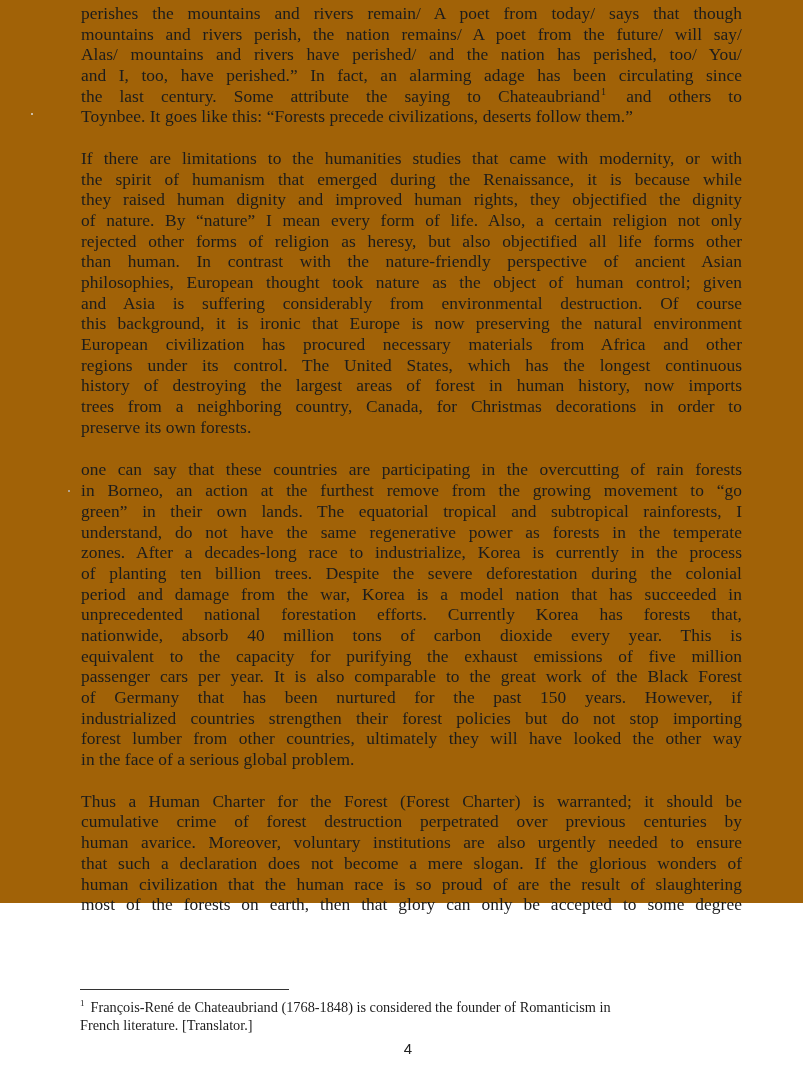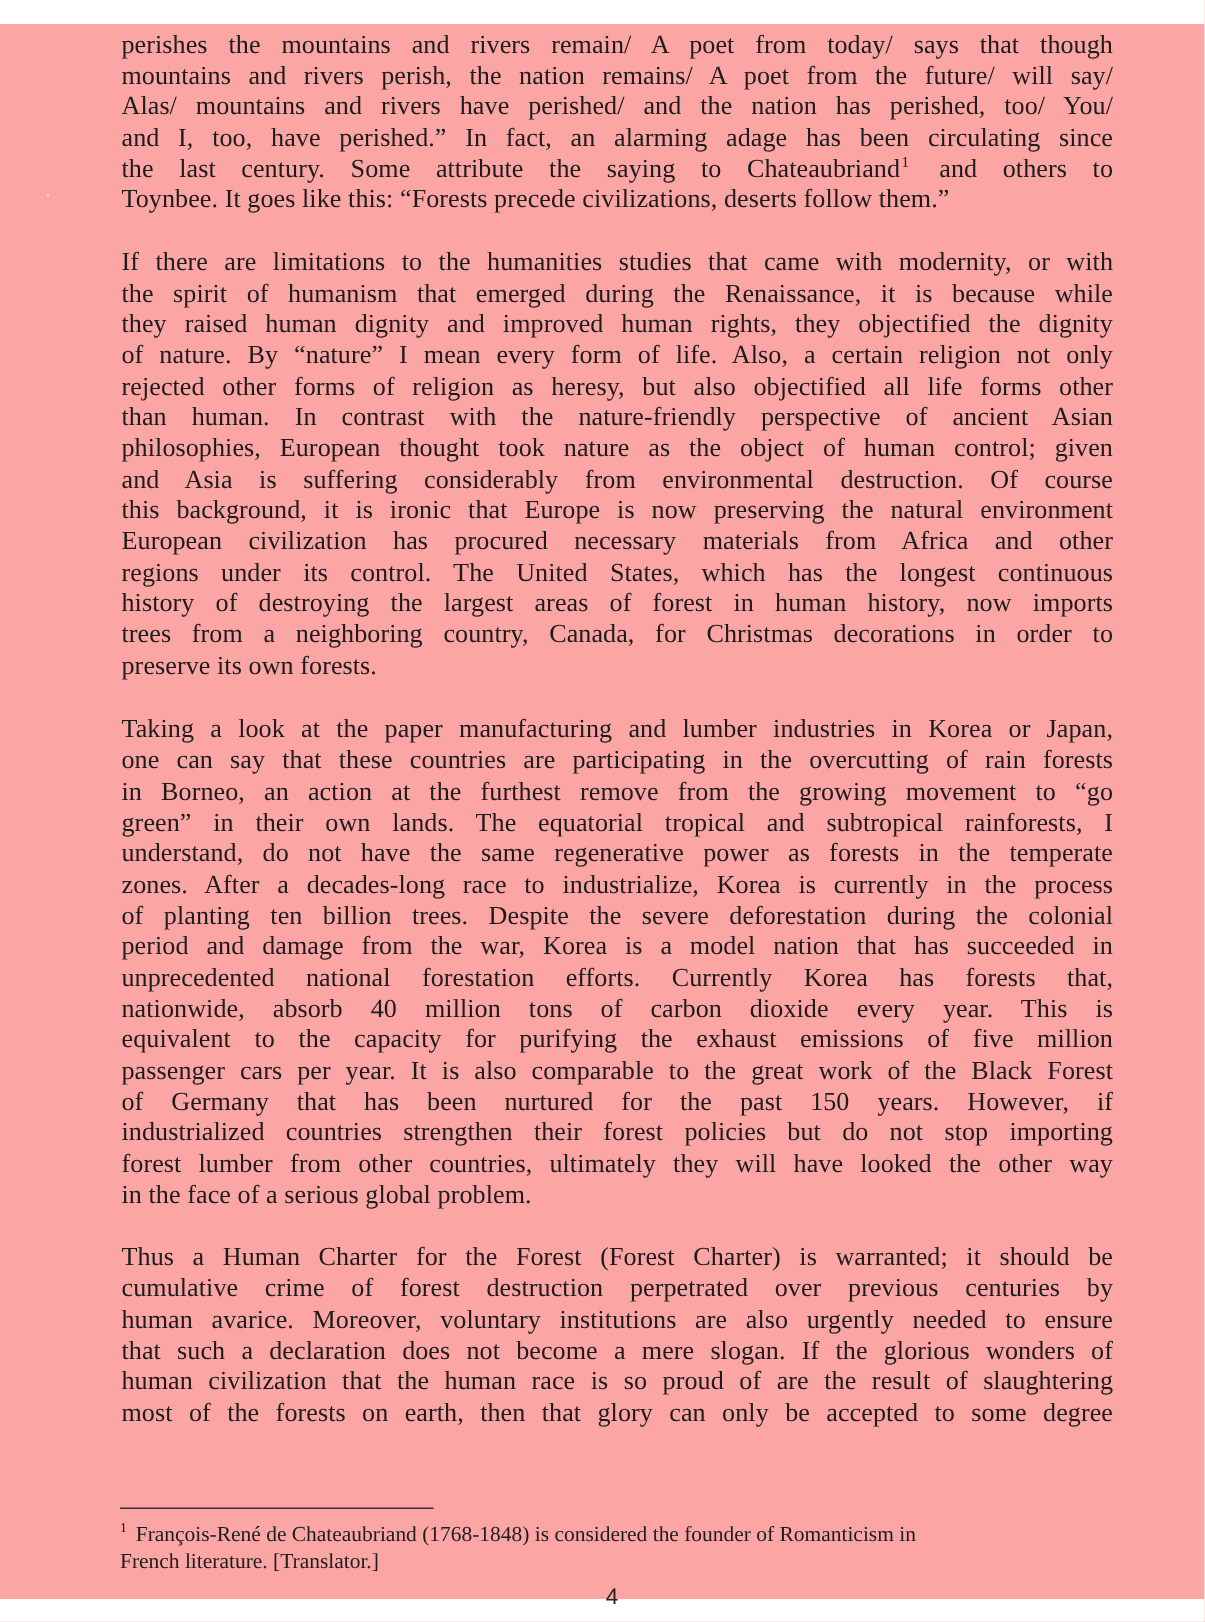--- a/index.html
+++ b/index.html
@@ -10,24 +10,24 @@
     body {
       width: 803px;
       height: 1081px;
       position: relative;
       overflow: hidden;
       font-family: "Liberation Serif", "DejaVu Serif", serif;
       color: #1c1c1c;
     }
     .page {
       position: absolute;
-      left: 0; top: 16px;
+      left: 0; top: 0;
       width: 803px;
-      height: 1050px;
-      background: #fca5a5;
+      height: 903px;
+      background: #a16207;
     }
     .body-text {
       position: absolute;
       left: 81px;
       top: 1px;
       width: 661px;
     }
     .para {
       margin: 0 0 20.7px 0;
     }
@@ -123,21 +123,20 @@
       <span class="line">and Asia is suffering considerably from environmental destruction. Of course</span>
       <span class="line">this background, it is ironic that Europe is now preserving the natural environment</span>
       <span class="line">European civilization has procured necessary materials from Africa and other</span>
       <span class="line">regions under its control. The United States, which has the longest continuous</span>
       <span class="line">history of destroying the largest areas of forest in human history, now imports</span>
       <span class="line">trees from a neighboring country, Canada, for Christmas decorations in order to</span>
       <span class="line last">preserve its own forests.</span>
     </p>
 
     <p class="para" style="margin-top:22px;">
-      <span class="line">Taking a look at the paper manufacturing and lumber industries in Korea or Japan,</span>
       <span class="line">one can say that these countries are participating in the overcutting of rain forests</span>
       <span class="line">in Borneo, an action at the furthest remove from the growing movement to “go</span>
       <span class="line">green” in their own lands. The equatorial tropical and subtropical rainforests, I</span>
       <span class="line">understand, do not have the same regenerative power as forests in the temperate</span>
       <span class="line">zones. After a decades-long race to industrialize, Korea is currently in the process</span>
       <span class="line">of planting ten billion trees. Despite the severe deforestation during the colonial</span>
       <span class="line">period and damage from the war, Korea is a model nation that has succeeded in</span>
       <span class="line">unprecedented national forestation efforts. Currently Korea has forests that,</span>
       <span class="line">nationwide, absorb 40 million tons of carbon dioxide every year. This is</span>
       <span class="line">equivalent to the capacity for purifying the exhaust emissions of five million</span>

